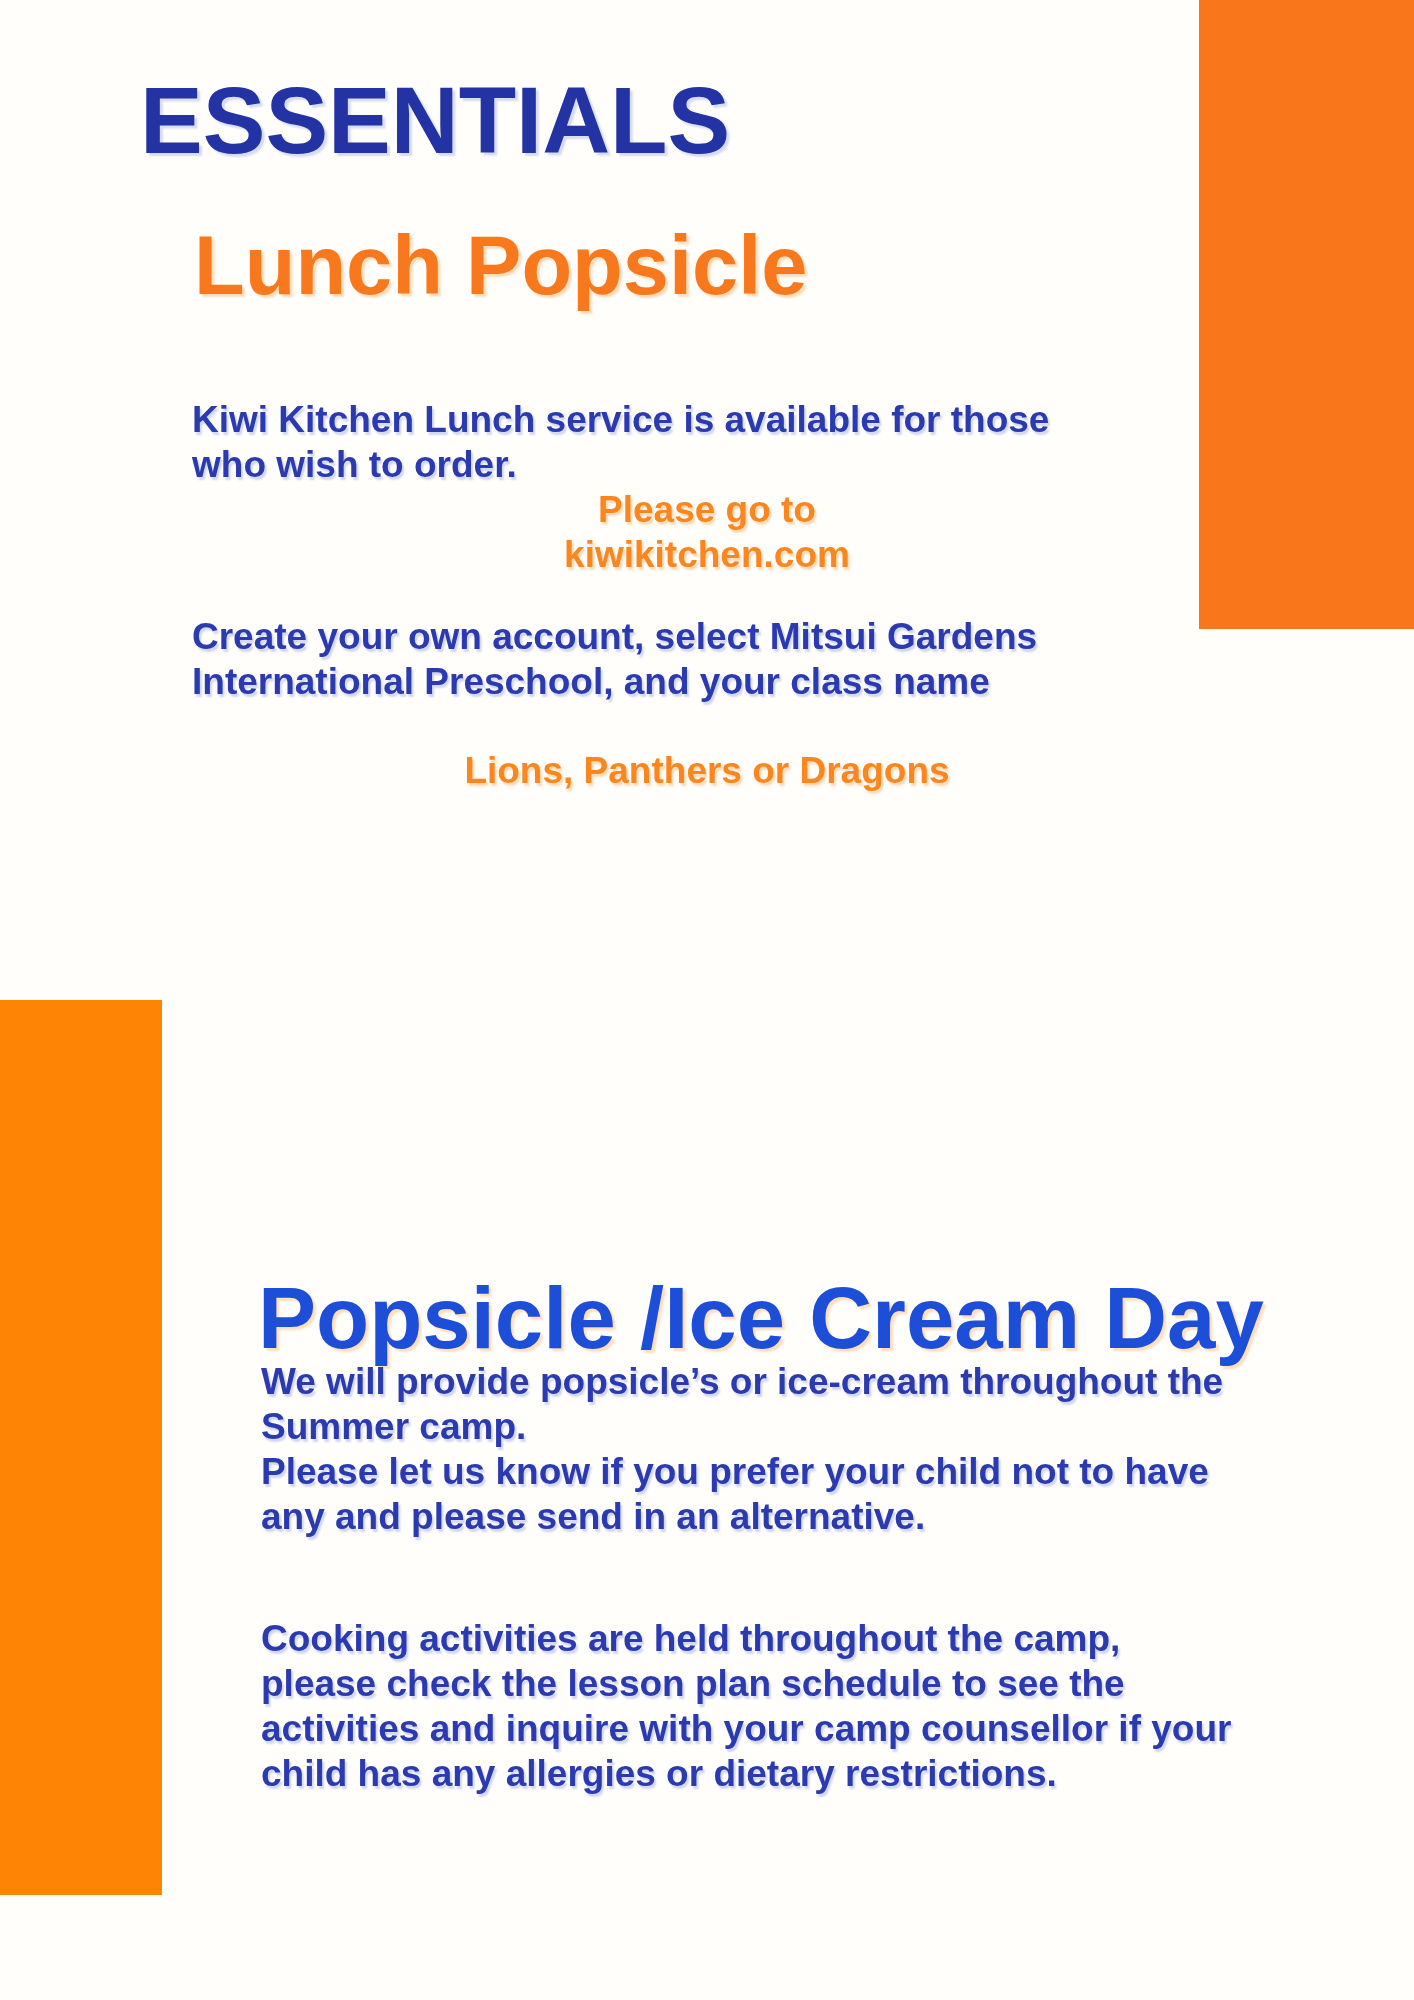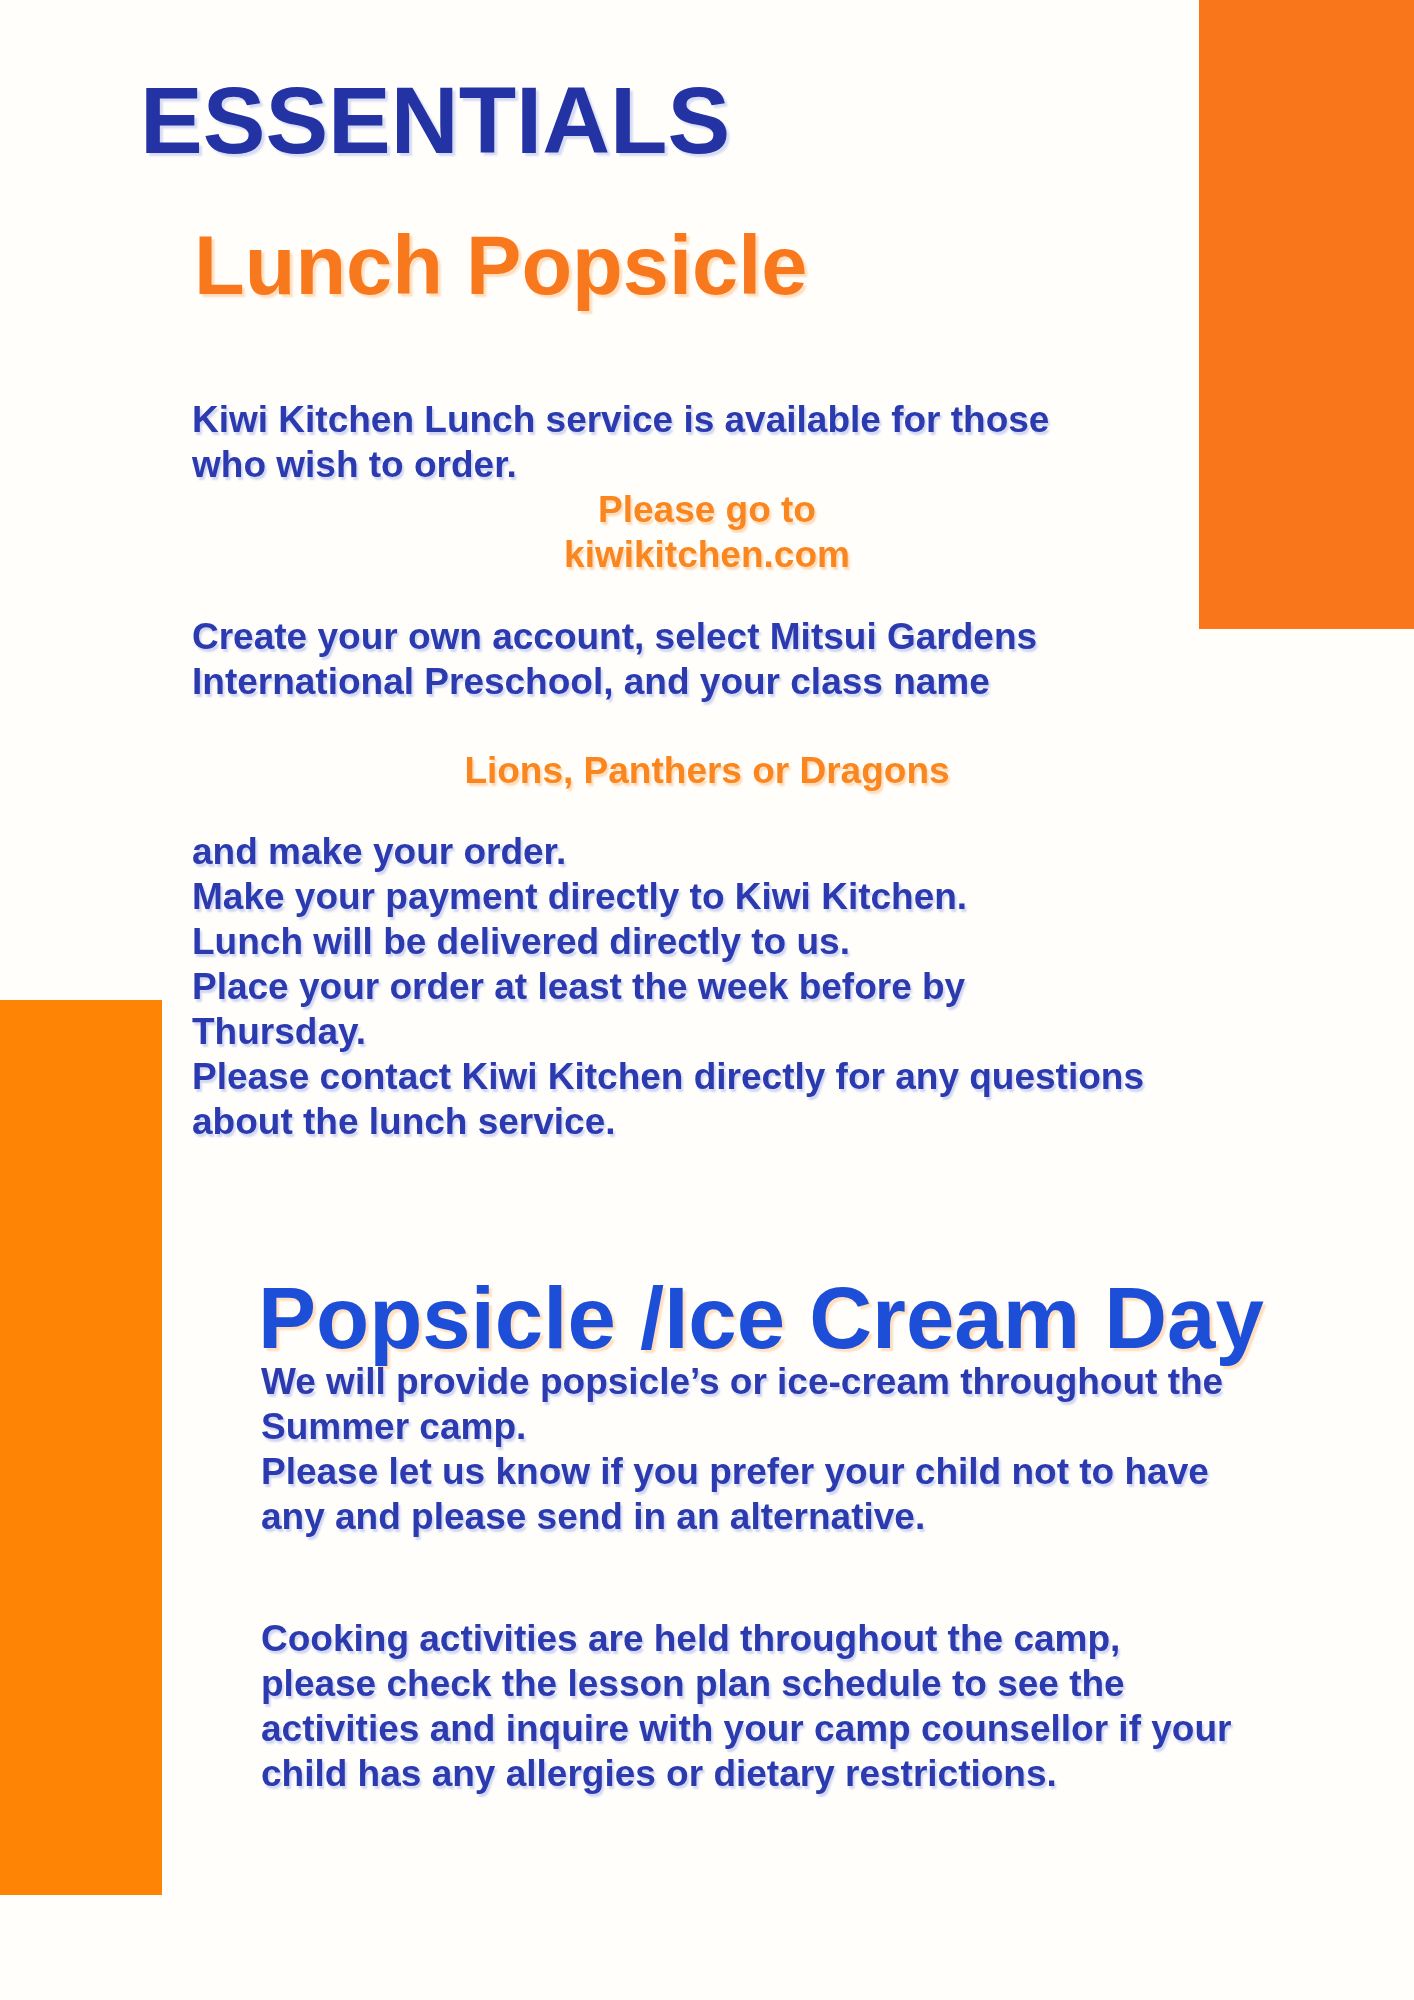--- a/index.html
+++ b/index.html
@@ -106,27 +106,20 @@
 kiwikitchen.com</div>
 
   <div class="body-text lunch-intro">Kiwi Kitchen Lunch service is available for those
 who wish to order.</div>
 
   <div class="body-text orange-text centered lunch-classes">Lions, Panthers or Dragons</div>
 
   <div class="body-text lunch-account">Create your own account, select Mitsui Gardens
 International Preschool, and your class name</div>
 
-  <div class="body-text lunch-details">and make your order.
-Make your payment directly to Kiwi Kitchen.
-Lunch will be delivered directly to us.
-Place your order at least the week before by
-Thursday.
-Please contact Kiwi Kitchen directly for any questions
-about the lunch service.</div>
 
   <h2 class="popsicle-heading" style="margin:0;">Popsicle /Ice Cream Day</h2>
 
   <div class="body-text popsicle-cooking">Cooking activities are held throughout the camp,
 please check the lesson plan schedule to see the
 activities and inquire with your camp counsellor if your
 child has any allergies or dietary restrictions.</div>
 
   <div class="body-text popsicle-intro">We will provide popsicle’s or ice-cream throughout the
 Summer camp.

